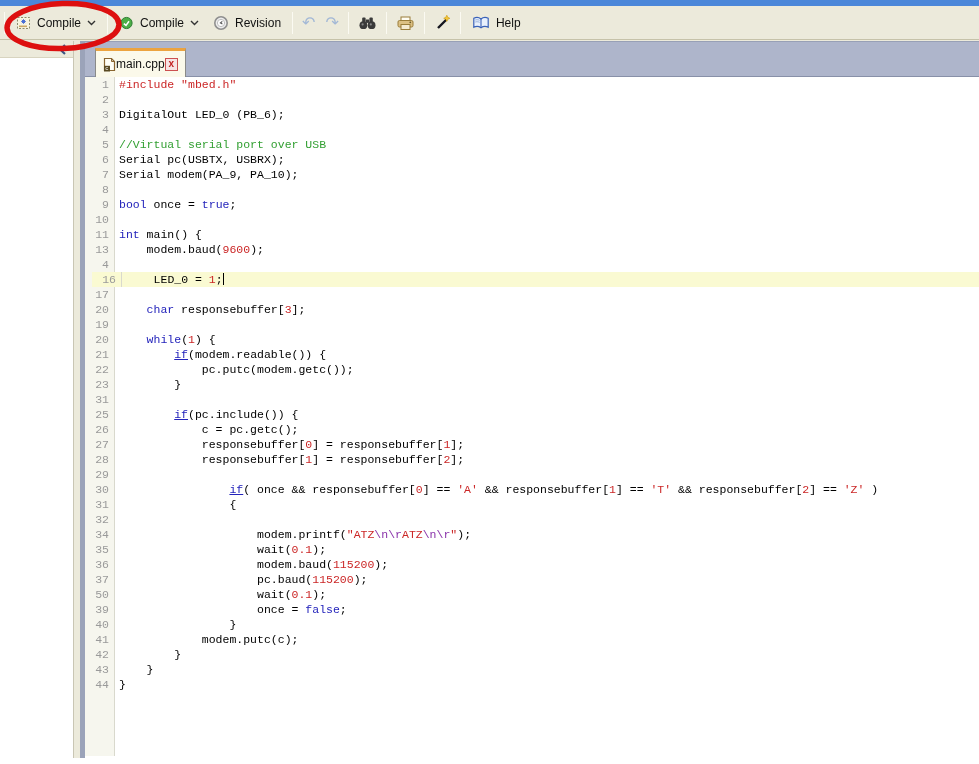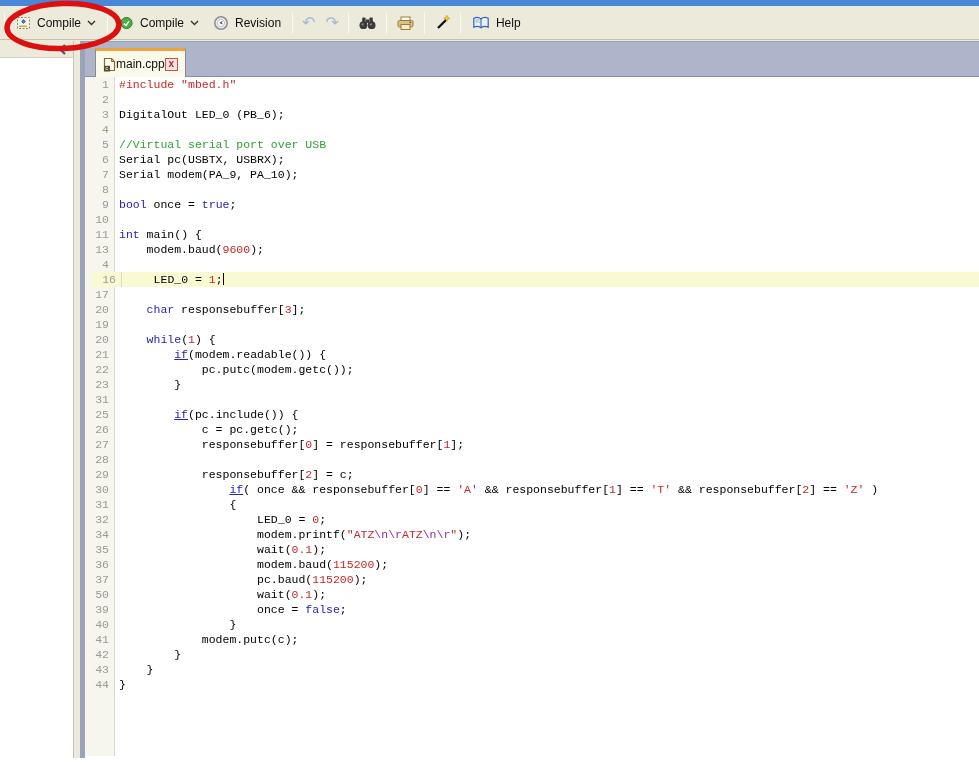--- a/index.html
+++ b/index.html
@@ -326,36 +326,35 @@
             <div class="line">
               <span class="ln">26</span>
               <span class="code"><span class="tk-t">            c = pc.getc();</span></span>
             </div>
             <div class="line">
               <span class="ln">27</span>
               <span class="code"><span class="tk-t">            responsebuffer[</span><span class="tk-r">0</span><span class="tk-t">] = responsebuffer[</span><span class="tk-r">1</span><span class="tk-t">];</span></span>
             </div>
             <div class="line">
               <span class="ln">28</span>
+              <span class="code"><span class="tk-t">            responsebuffer[</span><span class="tk-r">1</span><span class="tk-t">] = responsebuffer[</span><span class="tk-r">2</span><span class="tk-t">];</span></span>
             </div>
             <div class="line">
               <span class="ln">29</span>
-              <span class="code"><span class="tk-t">            responsebuffer[</span><span class="tk-r">2</span><span class="tk-t">] = c;</span></span>
             </div>
             <div class="line">
               <span class="ln">30</span>
               <span class="code"><span class="tk-t">                </span><span class="tk-kif">if</span><span class="tk-t">( once &amp;&amp; responsebuffer[</span><span class="tk-r">0</span><span class="tk-t">] == </span><span class="tk-r">'A'</span><span class="tk-t"> &amp;&amp; responsebuffer[</span><span class="tk-r">1</span><span class="tk-t">] == </span><span class="tk-r">'T'</span><span class="tk-t"> &amp;&amp; responsebuffer[</span><span class="tk-r">2</span><span class="tk-t">] == </span><span class="tk-r">'Z'</span><span class="tk-t"> )</span></span>
             </div>
             <div class="line">
               <span class="ln">31</span>
               <span class="code"><span class="tk-t">                {</span></span>
             </div>
             <div class="line">
               <span class="ln">32</span>
-              <span class="code"><span class="tk-t">                    LED_0 = </span><span class="tk-r">0</span><span class="tk-t">;</span></span>
             </div>
             <div class="line">
               <span class="ln">34</span>
               <span class="code"><span class="tk-t">                    modem.printf(</span><span class="tk-r">"ATZ</span><span class="tk-p">\n</span><span class="tk-p">\r</span><span class="tk-r">ATZ</span><span class="tk-p">\n</span><span class="tk-p">\r</span><span class="tk-r">"</span><span class="tk-t">);</span></span>
             </div>
             <div class="line">
               <span class="ln">35</span>
               <span class="code"><span class="tk-t">                    wait(</span><span class="tk-r">0.1</span><span class="tk-t">);</span></span>
             </div>
             <div class="line">

